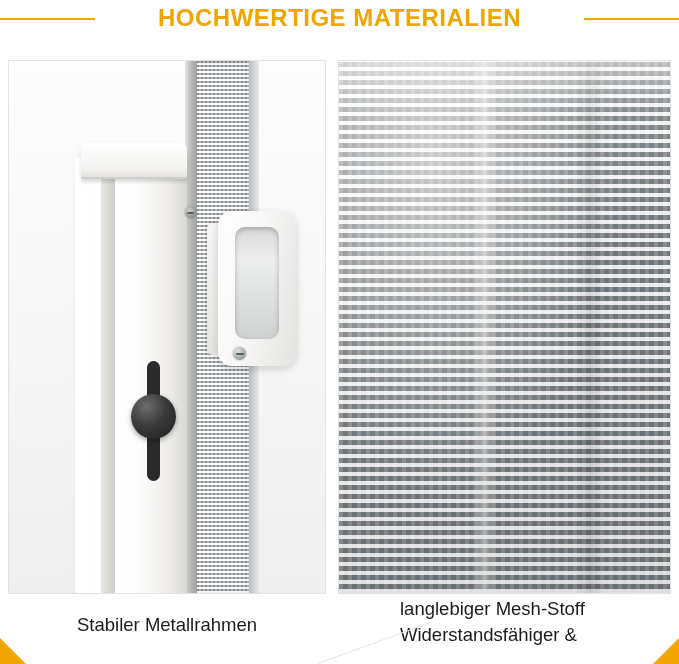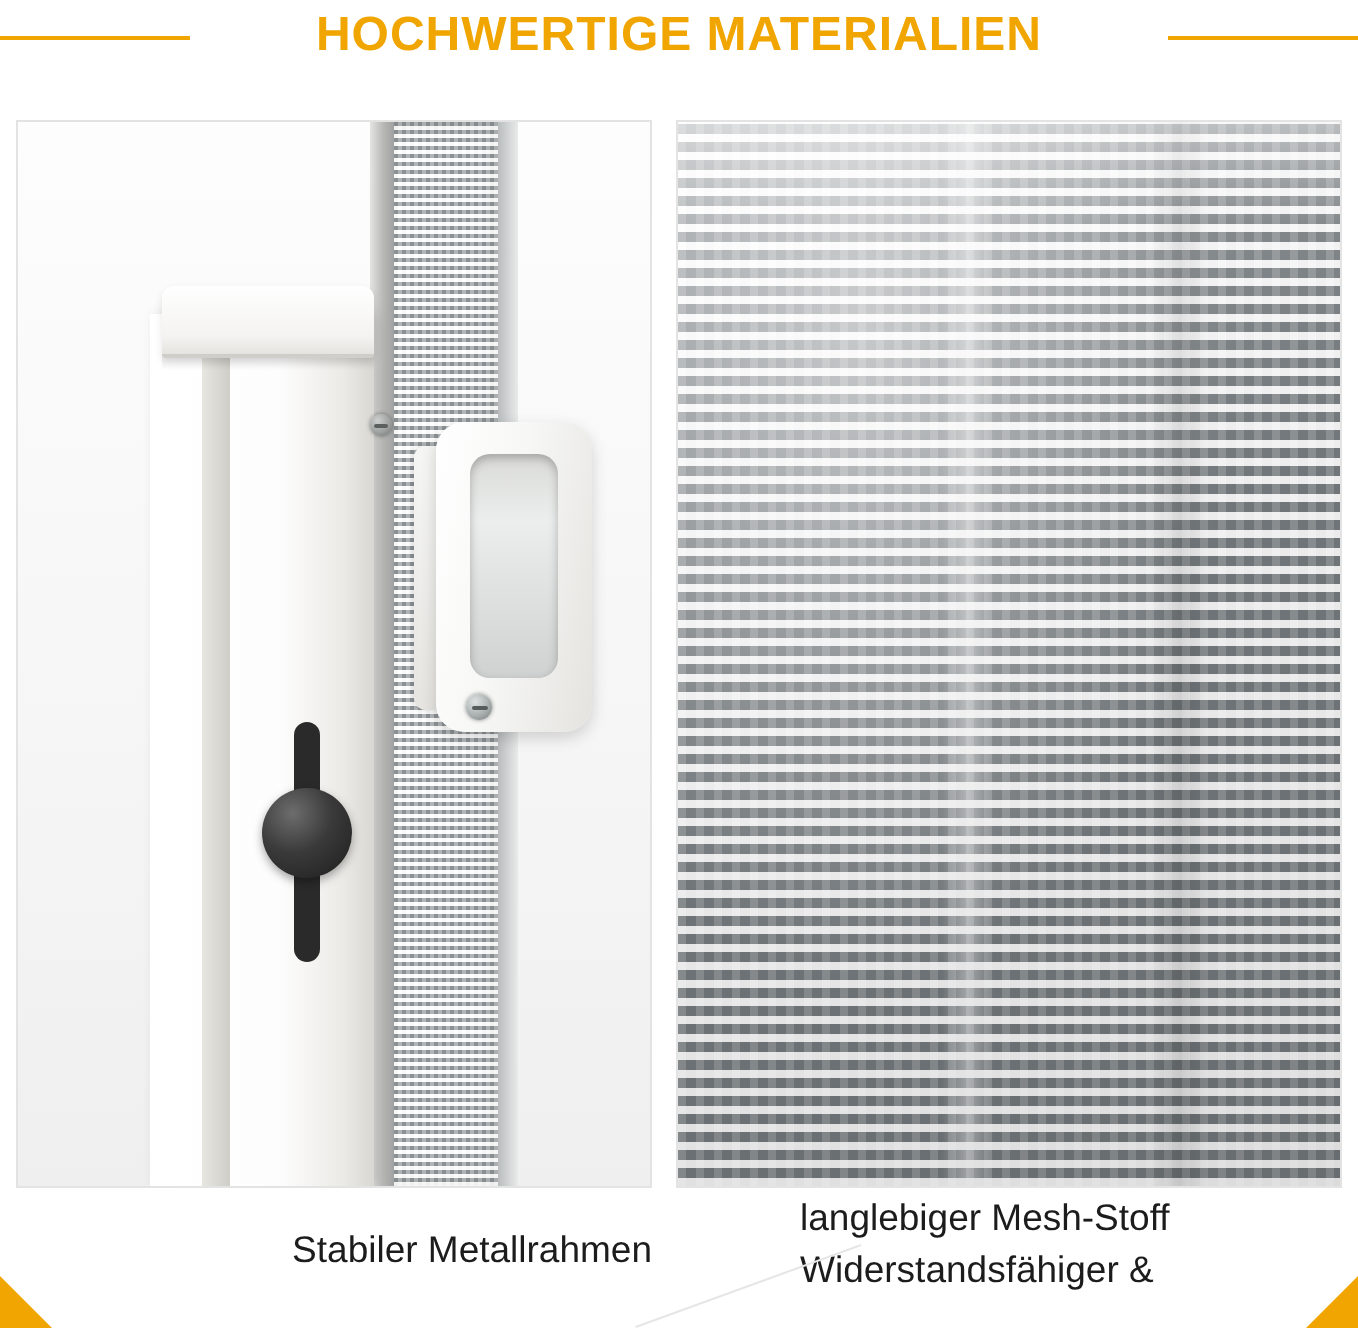--- a/index.html
+++ b/index.html
@@ -86,21 +86,21 @@
   .caption {
     position: absolute;
     font-size: 18.5px;
     color: #1c1c1c;
     line-height: 26px;
   }
   .caption-left {
     left: 8px;
     top: 612px;
     width: 318px;
-    text-align: right;
+    text-align: center;
   }
   .caption-right {
     left: 338px;
     top: 596px;
     width: 333px;
     text-align: left;
     padding-left: 62px;
     box-sizing: border-box;
   }
   .caption-right .line {

